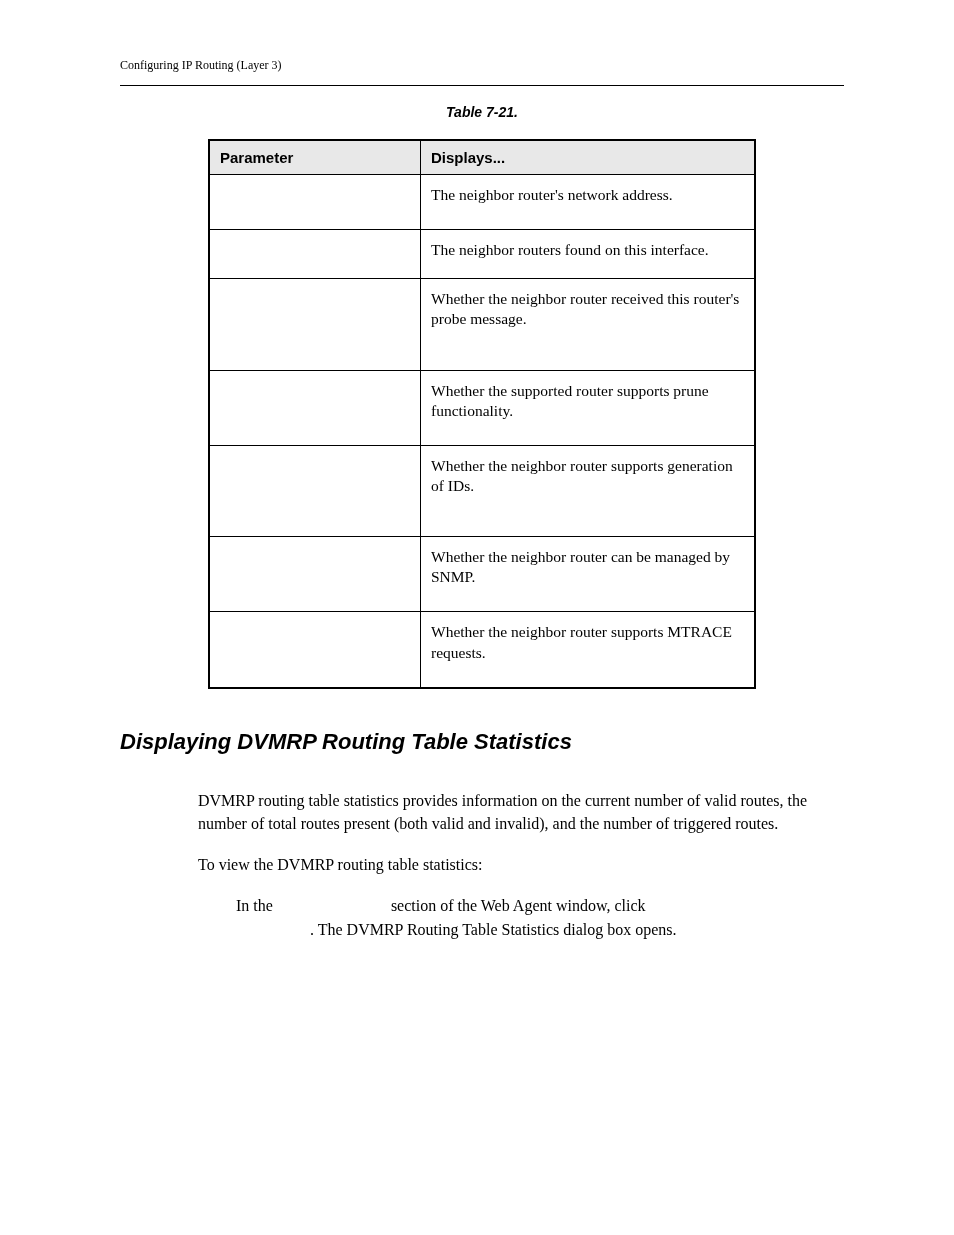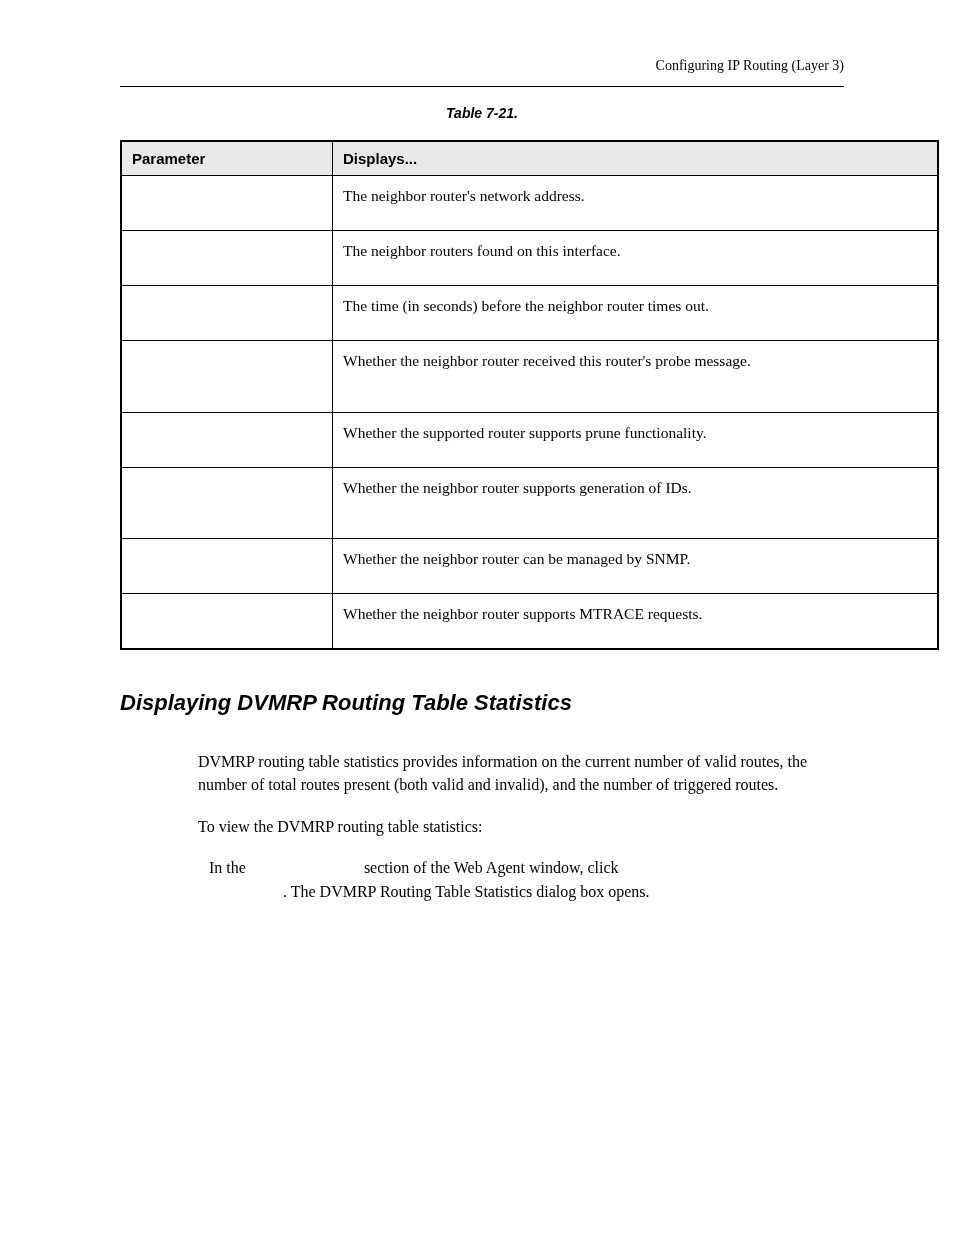--- a/index.html
+++ b/index.html
@@ -14,38 +14,38 @@
     position: relative;
     box-sizing: border-box;
   }
   .page {
     padding: 58px 110px 0 120px;
     box-sizing: border-box;
     height: 100%;
     position: relative;
   }
   .header-area {
-    text-align: right;
-    font-size: 14px;
+    text-align: left;
+    font-size: 12px;
     padding-bottom: 12px;
     border-bottom: 1px solid #000;
   }
   .table-caption {
     text-align: center;
     font-style: italic;
     font-weight: bold;
     font-family: 'Trebuchet MS', 'Arial', sans-serif;
     font-size: 14px;
     margin-top: 18px;
     margin-bottom: 19px;
   }
   table.param-table {
     border-collapse: collapse;
     margin: 0 auto;
-    width: 819px;
+    width: 548px;
     border: 2px solid #000;
   }
   table.param-table th {
     background: #e8e8e8;
     text-align: left;
     padding: 8px 10px;
     font-family: 'Trebuchet MS', 'Arial Black', sans-serif;
     font-weight: 900;
     font-size: 15px;
     border: 1px solid #000;
@@ -69,21 +69,21 @@
     margin-bottom: 34px;
   }
   .body-para {
     font-size: 16px;
     line-height: 1.45;
     margin: 0 0 18px 78px;
   }
   .step-para {
     font-size: 16px;
     line-height: 1.5;
-    margin-left: 89px;
+    margin-left: 116px;
     text-indent: 0;
   }
   .footer {
     position: absolute;
     bottom: 58px;
     left: 120px;
     right: 110px;
     border-top: 1px solid #000;
     padding-top: 8px;
     font-size: 13px;
@@ -108,25 +108,21 @@
         <th>Displays...</th>
       </tr>
     </thead>
     <tbody>
       <tr>
         <td class="param-col"></td>
         <td>The neighbor router's network address.</td>
       </tr>
       <tr>
         <td class="param-col"></td>
-        <td style="padding-bottom:24px">The neighbor routers found on this interface.</td>
-      </tr>
-      <tr>
-        <td class="param-col"></td>
-        <td>The time (in seconds) before the neighbor router times out.</td>
+        <td style="padding-bottom:18px">The neighbor routers found on this interface.</td>
       </tr>
       <tr>
         <td class="param-col"></td>
         <td style="padding-bottom:40px">Whether the neighbor router received this router's probe message.</td>
       </tr>
       <tr>
         <td class="param-col"></td>
         <td>Whether the supported router supports prune functionality.</td>
       </tr>
       <tr>

